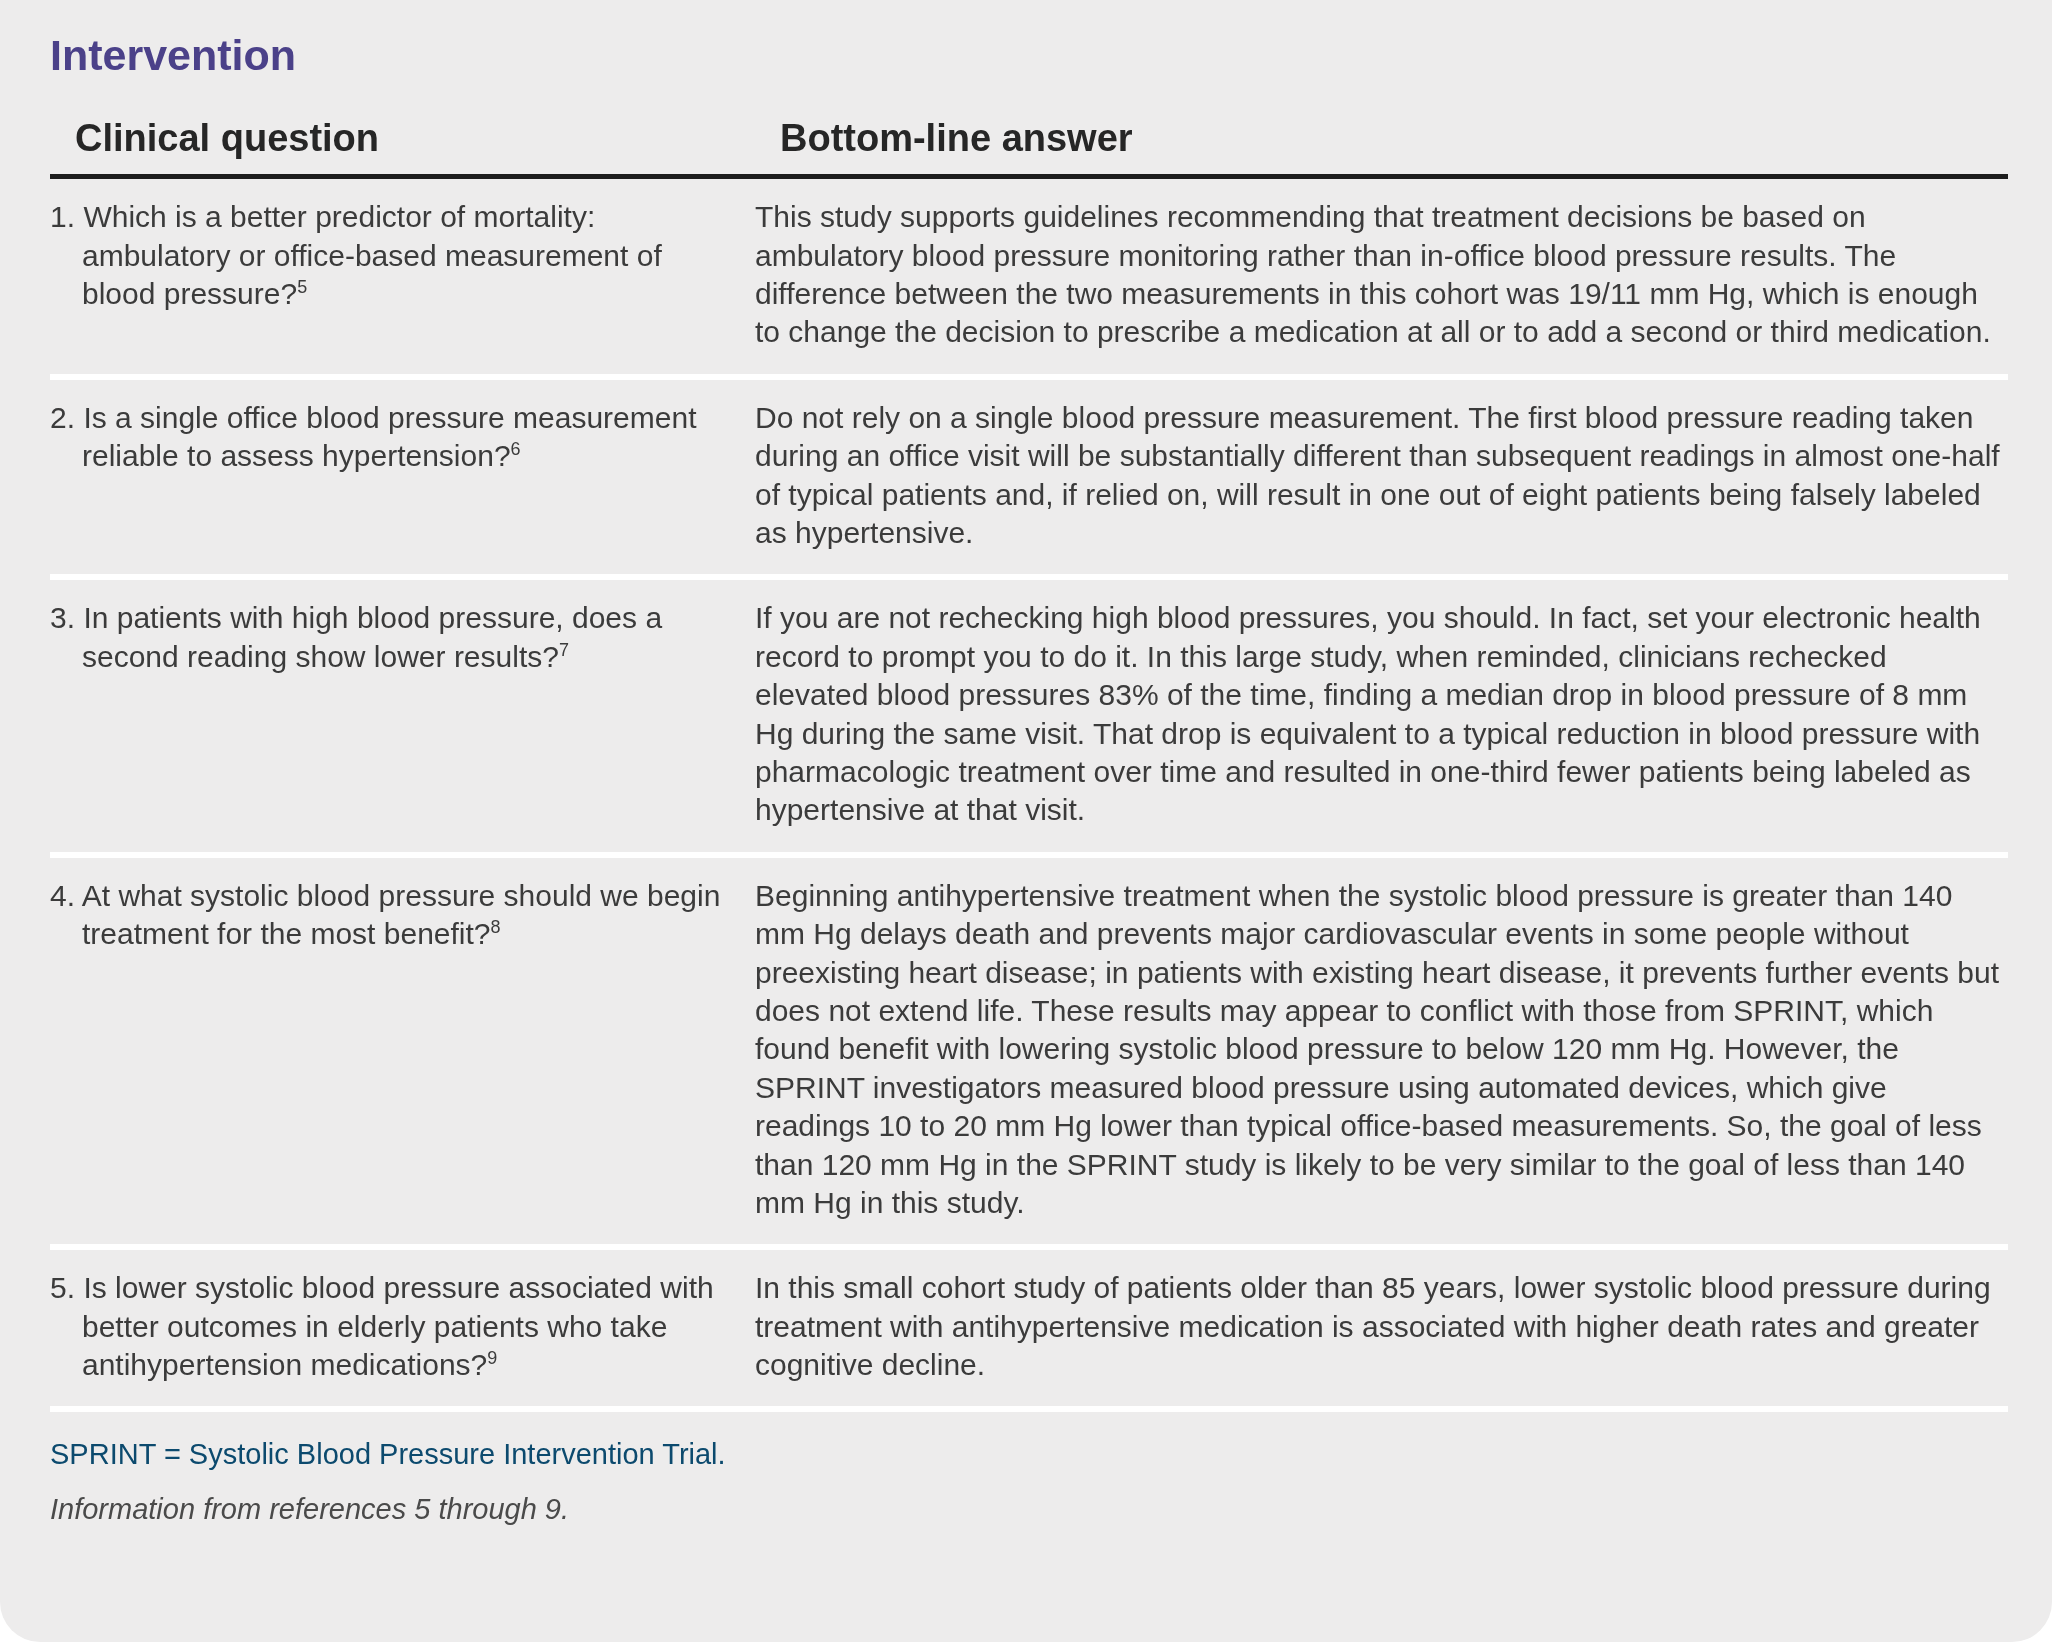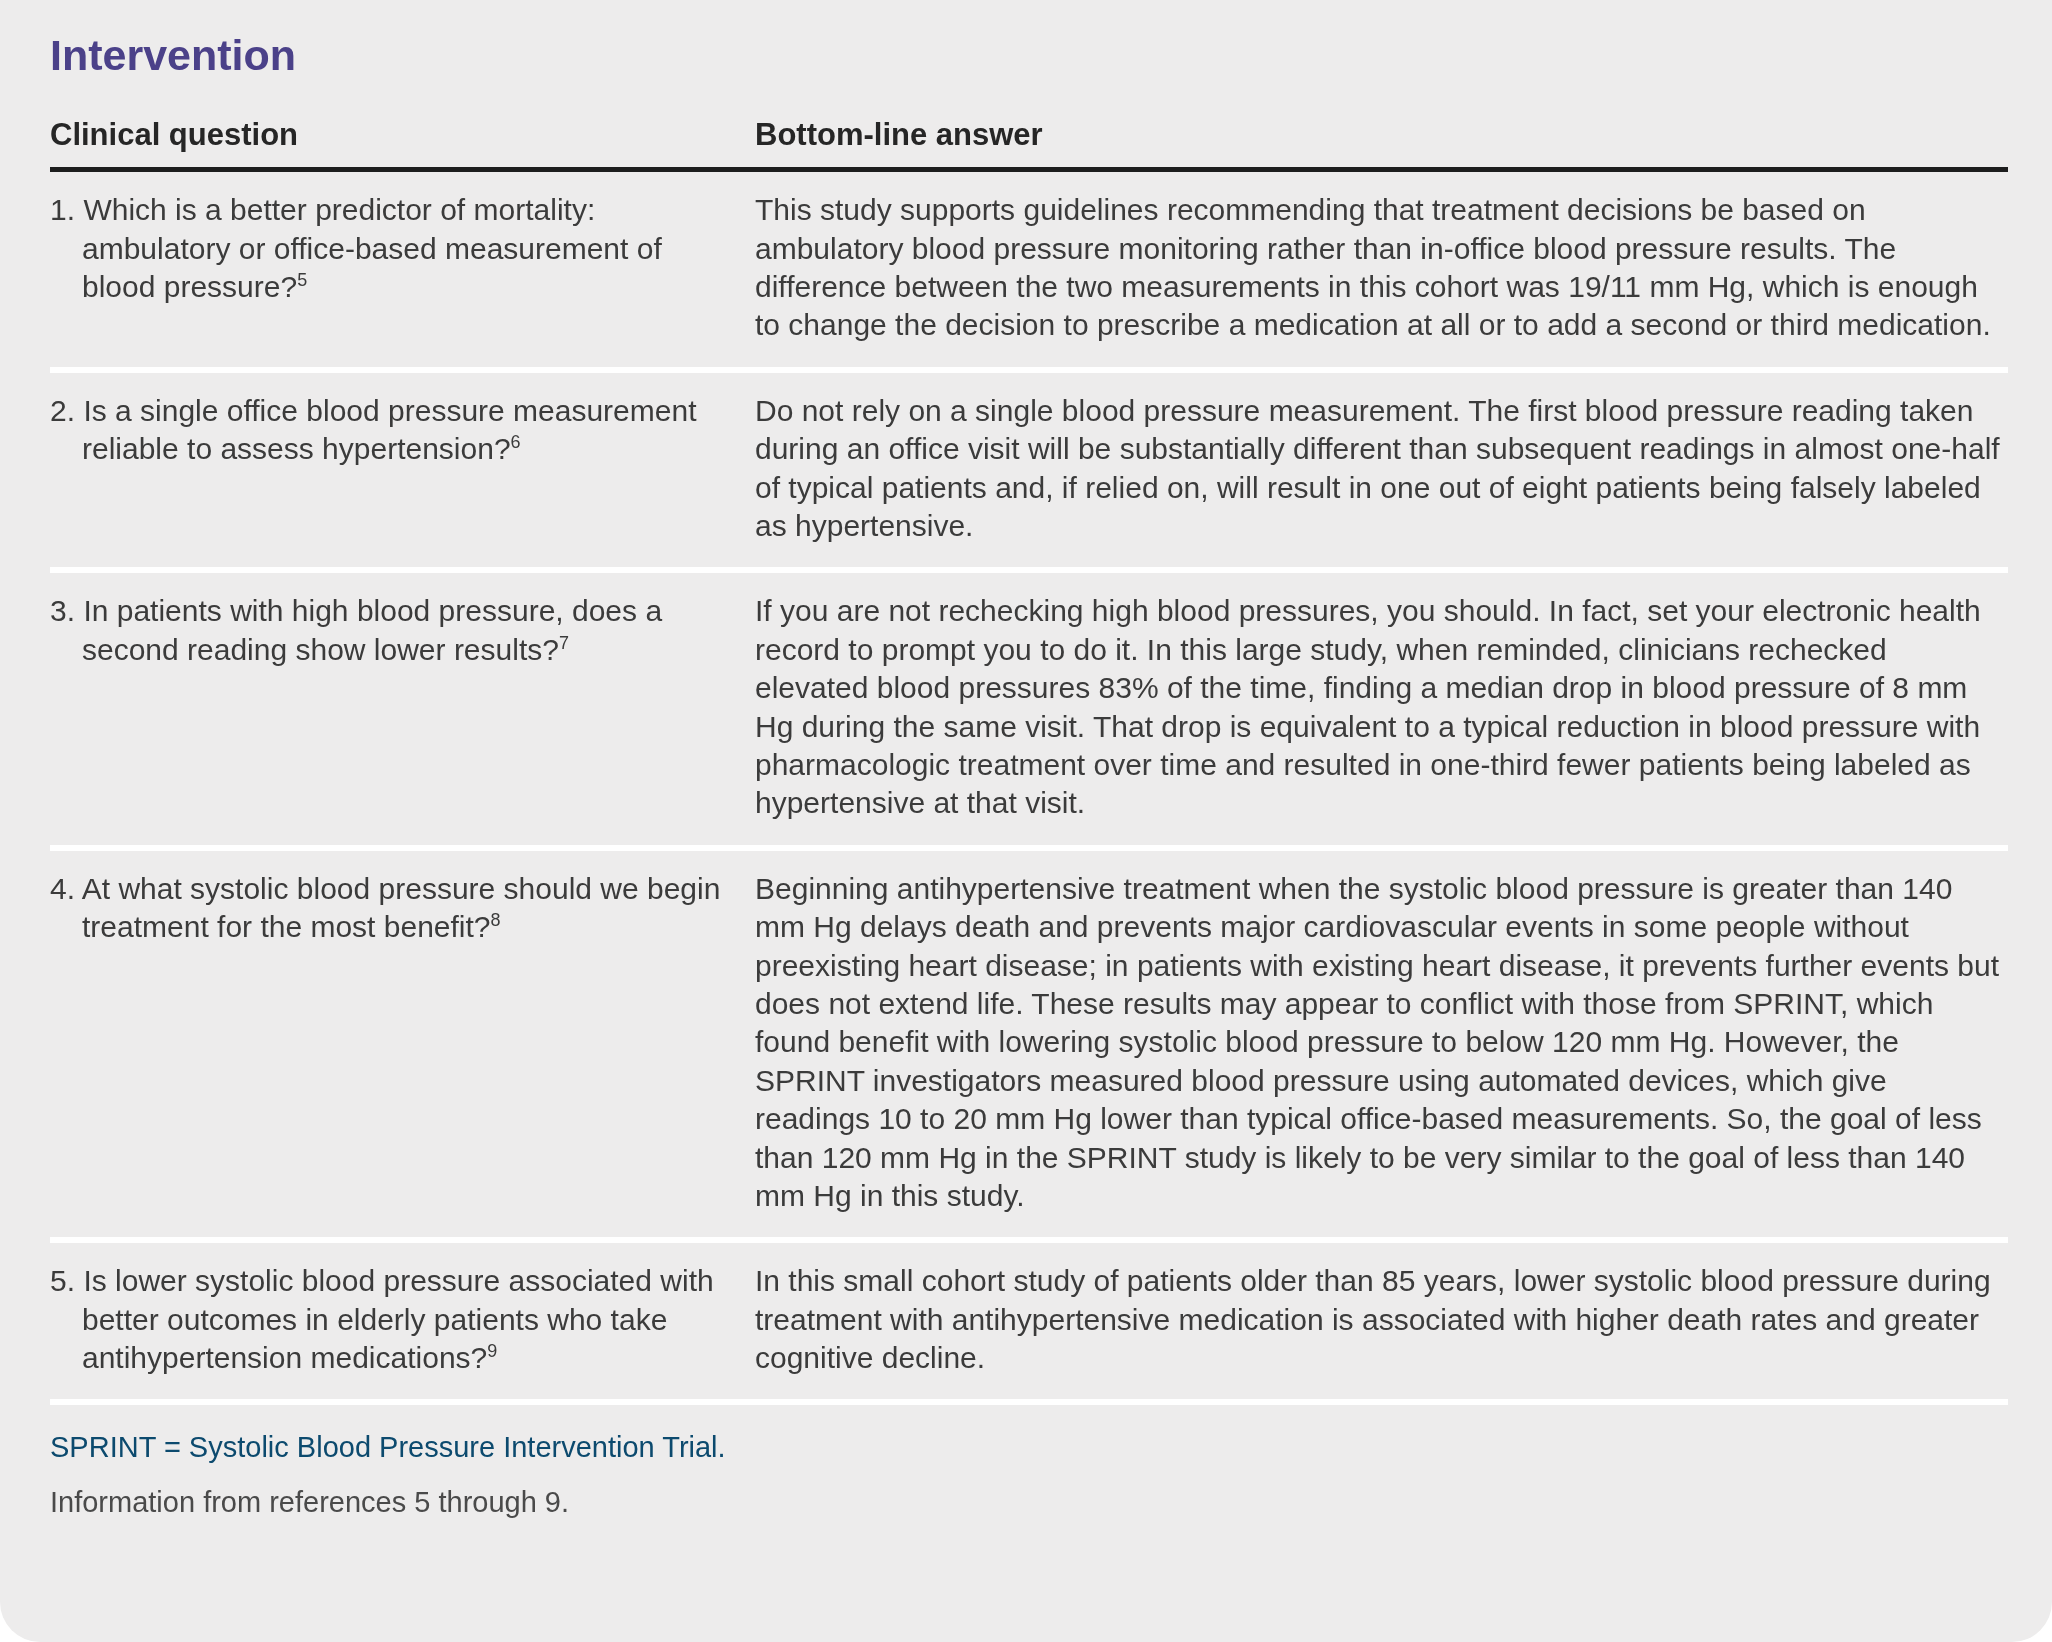--- a/index.html
+++ b/index.html
@@ -45,23 +45,24 @@
     line-height: 1.1;
   }
   .col-headers {
     display: grid;
     grid-template-columns: 705px 1fr;
     margin-top: 38px;
     padding-bottom: 14px;
     border-bottom: 5px solid #1D1D1D;
   }
   .col-header {
-    font-size: 31px;
+    font-size: 38px;
     font-weight: bold;
     color: #262626;
+    margin-left: 25px;
   }
   .row {
     display: grid;
     grid-template-columns: 705px 1fr;
     padding: 19px 0 22px 0;
     border-bottom: 6px solid #FFFFFF;
   }
   .cell {
     font-size: 30px;
     line-height: 1.28;
@@ -83,20 +84,21 @@
   .footnotes {
     padding-top: 24px;
   }
   .footnote {
     font-size: 29px;
     color: #0c4a6e;
     margin: 0 0 18px 0;
     line-height: 1.25;
   }
   .footnote.source {
+    font-style: italic;
     color: #4a4a4a;
     margin-bottom: 12px;
   }
 </style>
 </head>
 <body>
 
 <div class="card">
 
 

